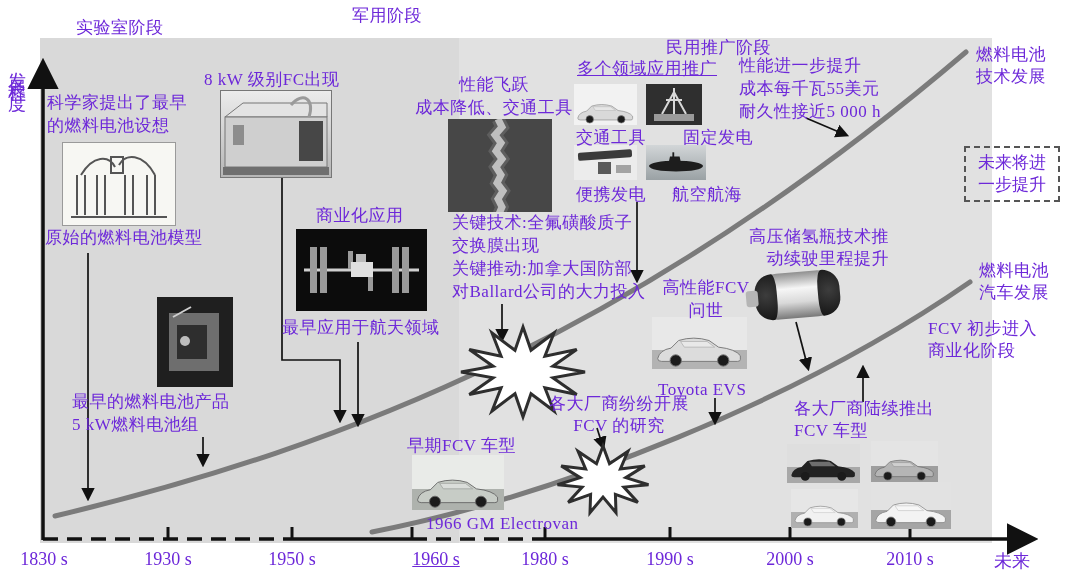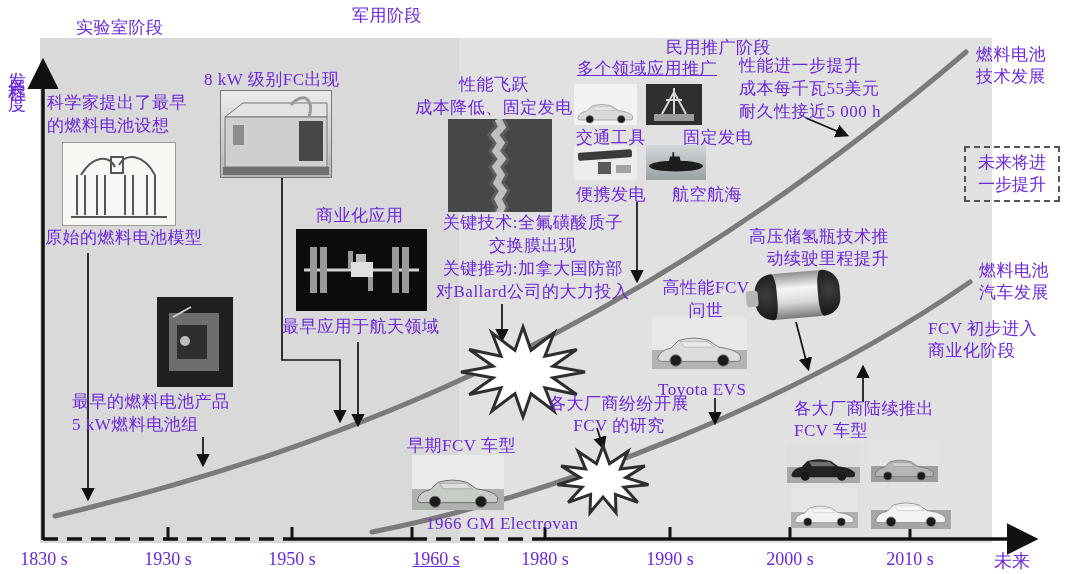--- a/index.html
+++ b/index.html
@@ -231,26 +231,26 @@
   <div class="lbl phase" style="left:352px;top:4px;">军用阶段</div>
   <div class="lbl phase" style="left:666px;top:16px;margin-top:20px;">民用推广阶段</div>
 
   <div class="lbl ylab" style="left:5px;top:58px;">发展程度</div>
 
   <div class="lbl" style="left:47px;top:91px;">科学家提出了最早
 的燃料电池设想</div>
   <div class="lbl" style="left:45px;top:226px;">原始的燃料电池模型</div>
   <div class="lbl" style="left:204px;top:68px;">8 kW 级别FC出现</div>
   <div class="lbl" style="left:316px;top:204px;">商业化应用</div>
-  <div class="lbl" style="left:282px;top:316px;font-family:Liberation Mono, monospace;">最早应用于航天领域</div>
+  <div class="lbl" style="left:282px;top:316px;">最早应用于航天领域</div>
   <div class="lbl" style="left:72px;top:390px;">最早的燃料电池产品
 5 kW燃料电池组</div>
   <div class="lbl" style="left:408px;top:73px;width:172px;text-align:center;">性能飞跃
-成本降低、固定发电</div>
-  <div class="lbl" style="left:436px;top:211px;text-align:center;">关键技术:全氟磺酸质子
+成本降低、交通工具</div>
+  <div class="lbl" style="left:452px;top:211px;">关键技术:全氟磺酸质子
 交换膜出现
 关键推动:加拿大国防部
 对Ballard公司的大力投入</div>
   <div class="lbl" style="left:577px;top:57px;text-decoration:underline;">多个领域应用推广</div>
   <div class="lbl" style="left:576px;top:126px;">交通工具</div>
   <div class="lbl" style="left:647px;top:126px;margin-left:36px;">固定发电</div>
   <div class="lbl" style="left:576px;top:183px;">便携发电</div>
   <div class="lbl" style="left:672px;top:183px;">航空航海</div>
   <div class="lbl" style="left:739px;top:54px;">性能进一步提升
 成本每千瓦55美元

